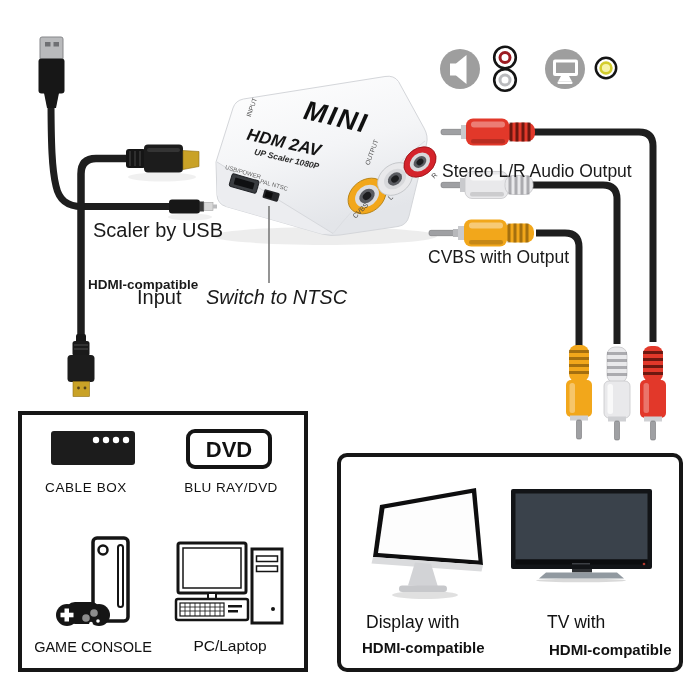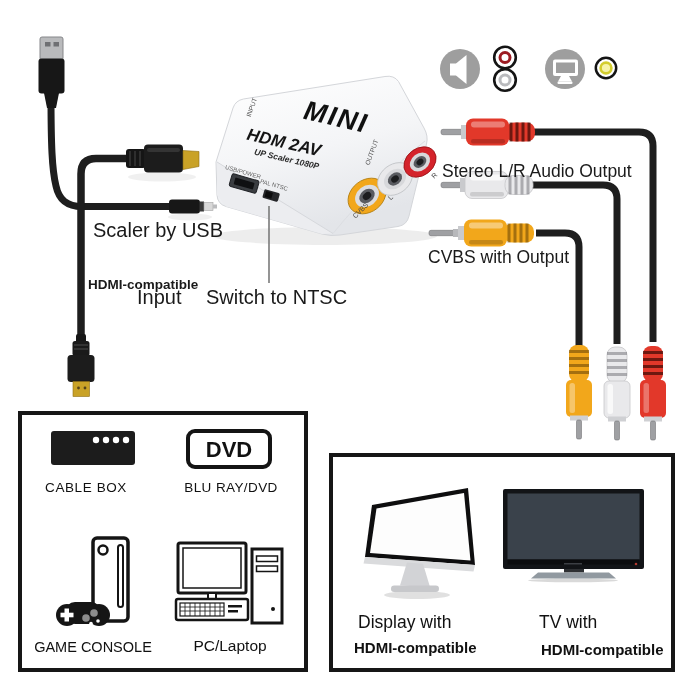--- a/index.html
+++ b/index.html
@@ -4,26 +4,26 @@
 <style>
   html,body{margin:0;padding:0;background:#fff;}
   #canvas{position:relative;width:700px;height:700px;background:#fff;overflow:hidden;
           font-family:"Liberation Sans",sans-serif;}
   #scene{position:absolute;left:0;top:0;}
   .lbl{position:absolute;color:var(--text,#1a1a1a);white-space:nowrap;
        font-family:"Liberation Sans",sans-serif;}
   #power-label{left:93px;top:219px;font-size:20px;}
   #hdmi-compat-label{left:88px;top:277px;font-size:13.5px;font-weight:700;}
   #input-label{left:137px;top:286px;font-size:20px;}
-  #switch-label{left:206px;top:286px;font-size:20px;}
+  #switch-label{left:206px;top:286px;font-size:20px;font-style:italic;}
   #stereo-label{left:442px;top:140px;font-size:17.5px;margin-top:21px;}
   #cvbs-label{left:428px;top:247px;font-size:17.5px;}
   .panel{position:absolute;background:#fff;border:4px solid #161616;}
   #sources-panel{left:18px;top:411px;width:282px;height:253px;}
-  #displays-panel{left:329px;top:453px;width:338px;height:211px;}
+  #displays-panel{left:337px;top:453px;width:338px;height:211px;border-radius:10px;}
   svg text{font-family:"Liberation Sans",sans-serif;}
 </style>
 </head>
 <body>
 
 <div id="canvas">
 
   <svg id="scene" width="700" height="700" viewBox="0 0 700 700">
     <defs>
       <linearGradient id="boxGrad" x1="0" y1="0" x2="0.35" y2="1">

